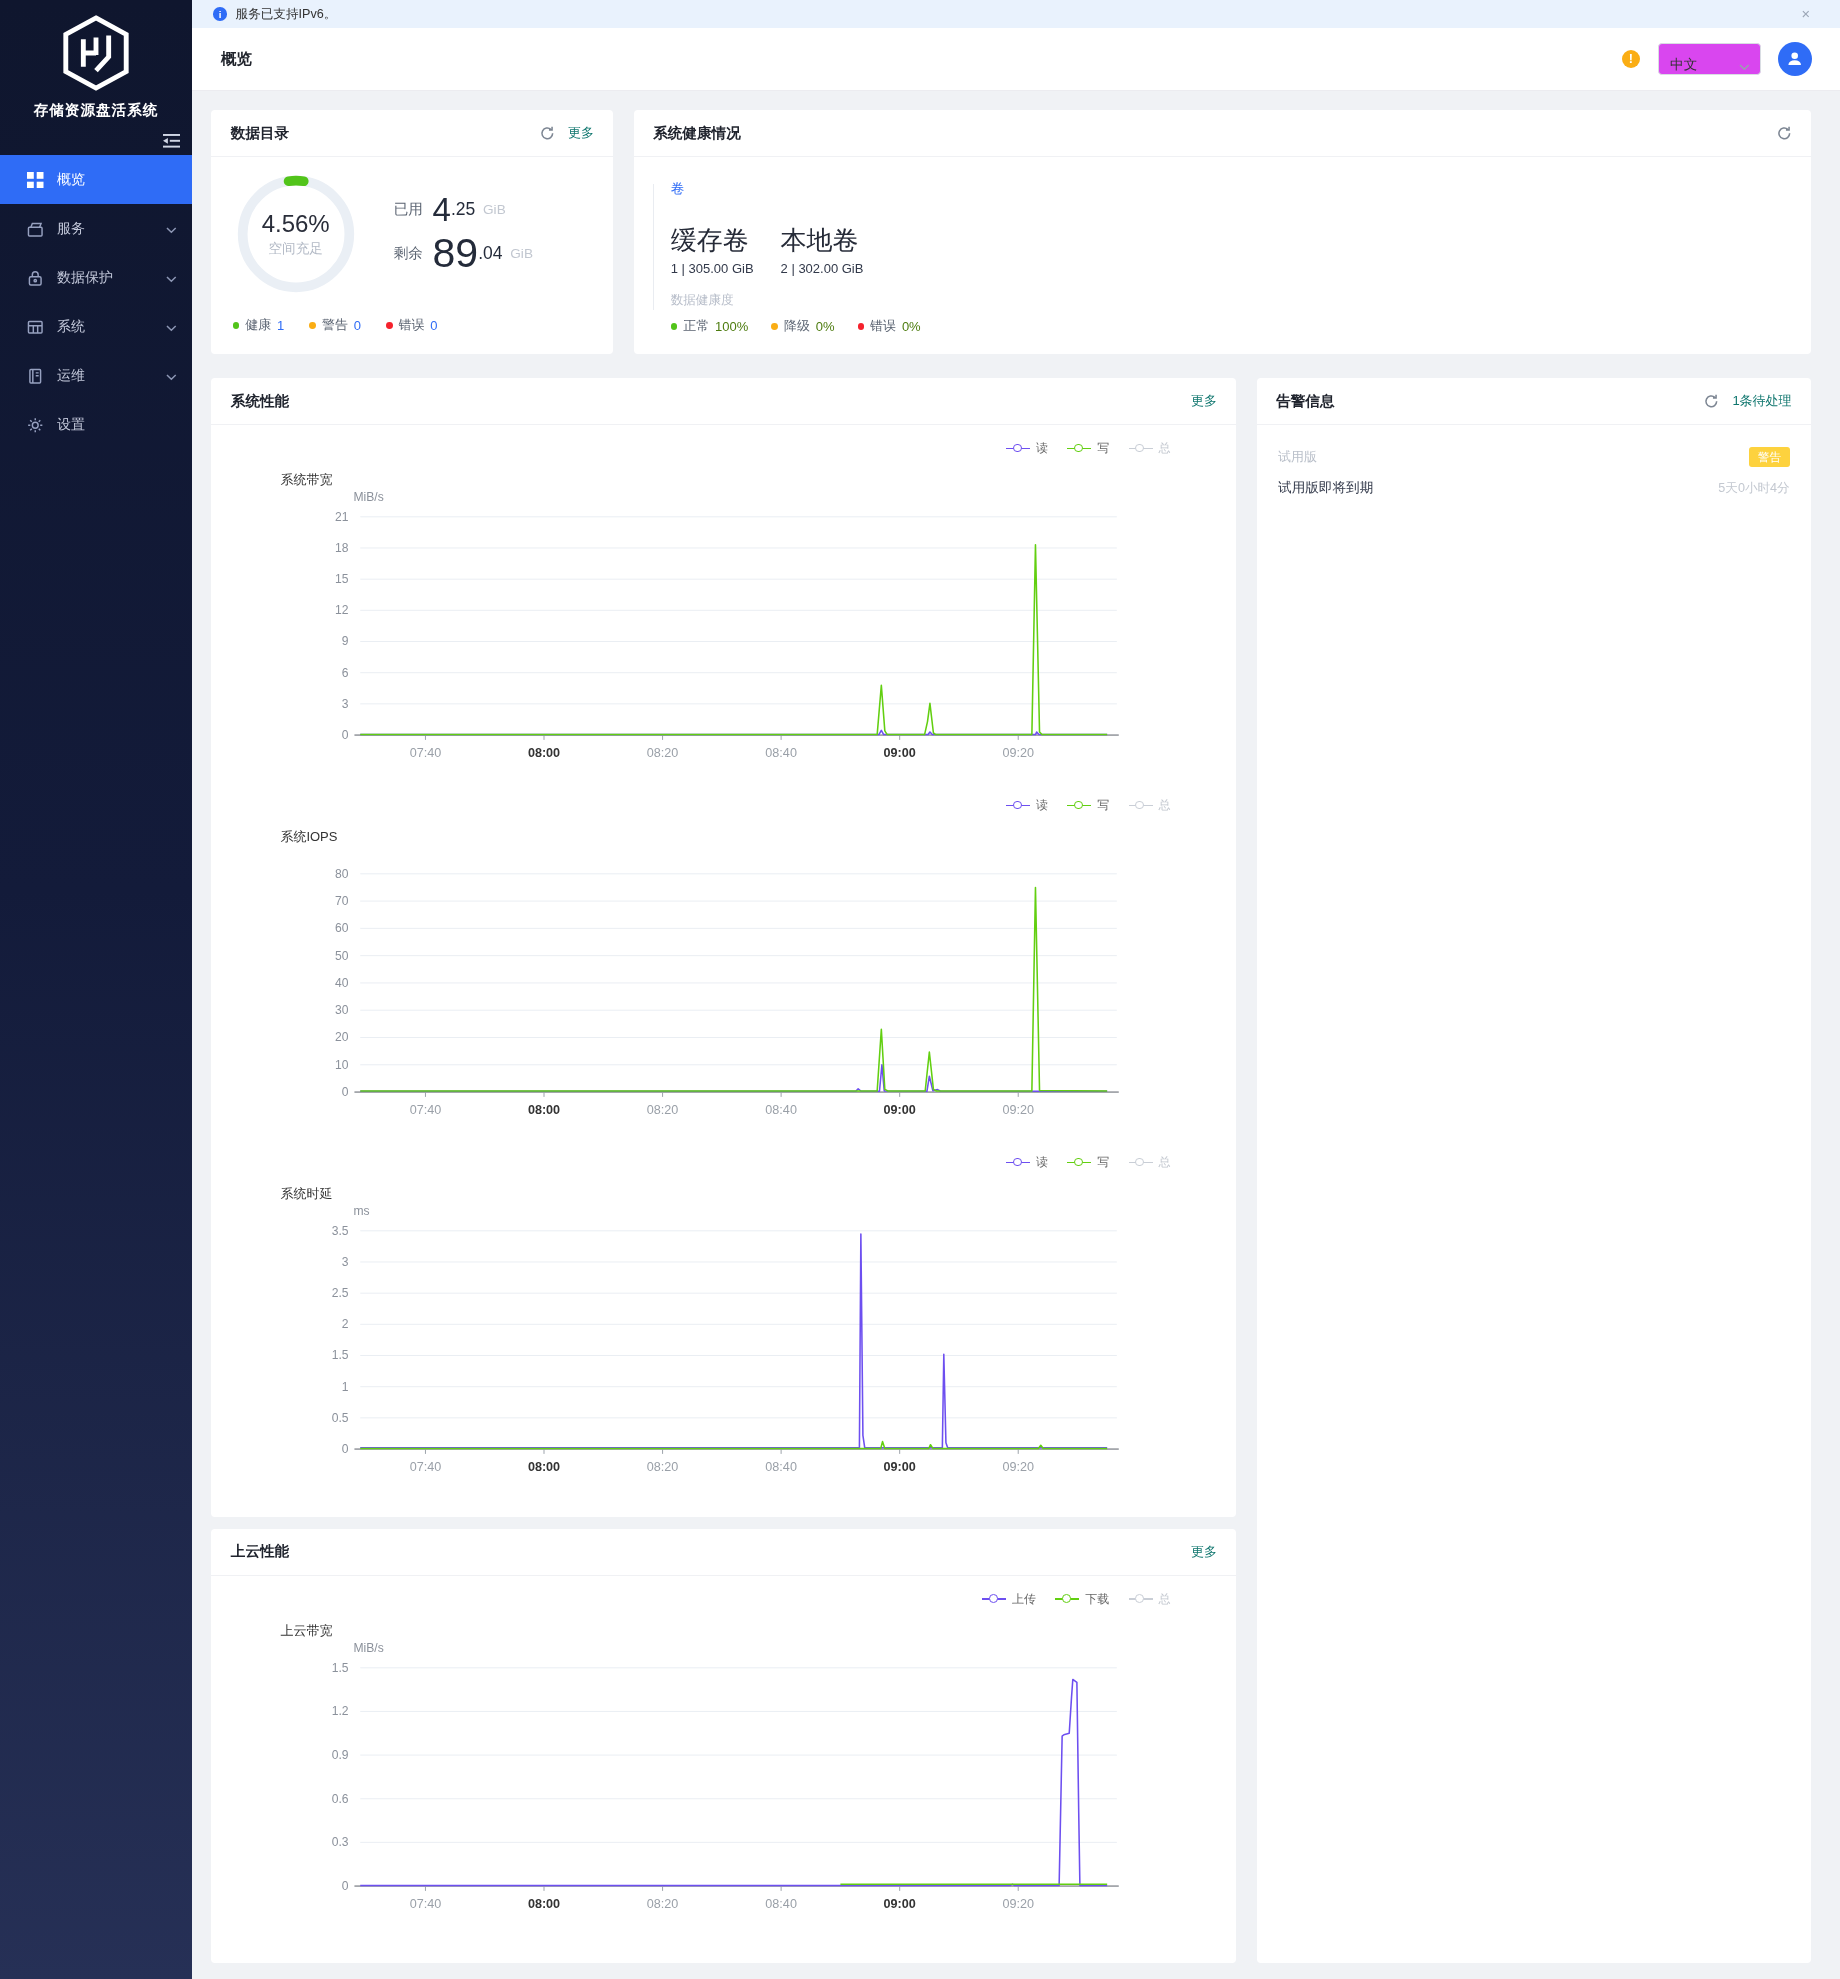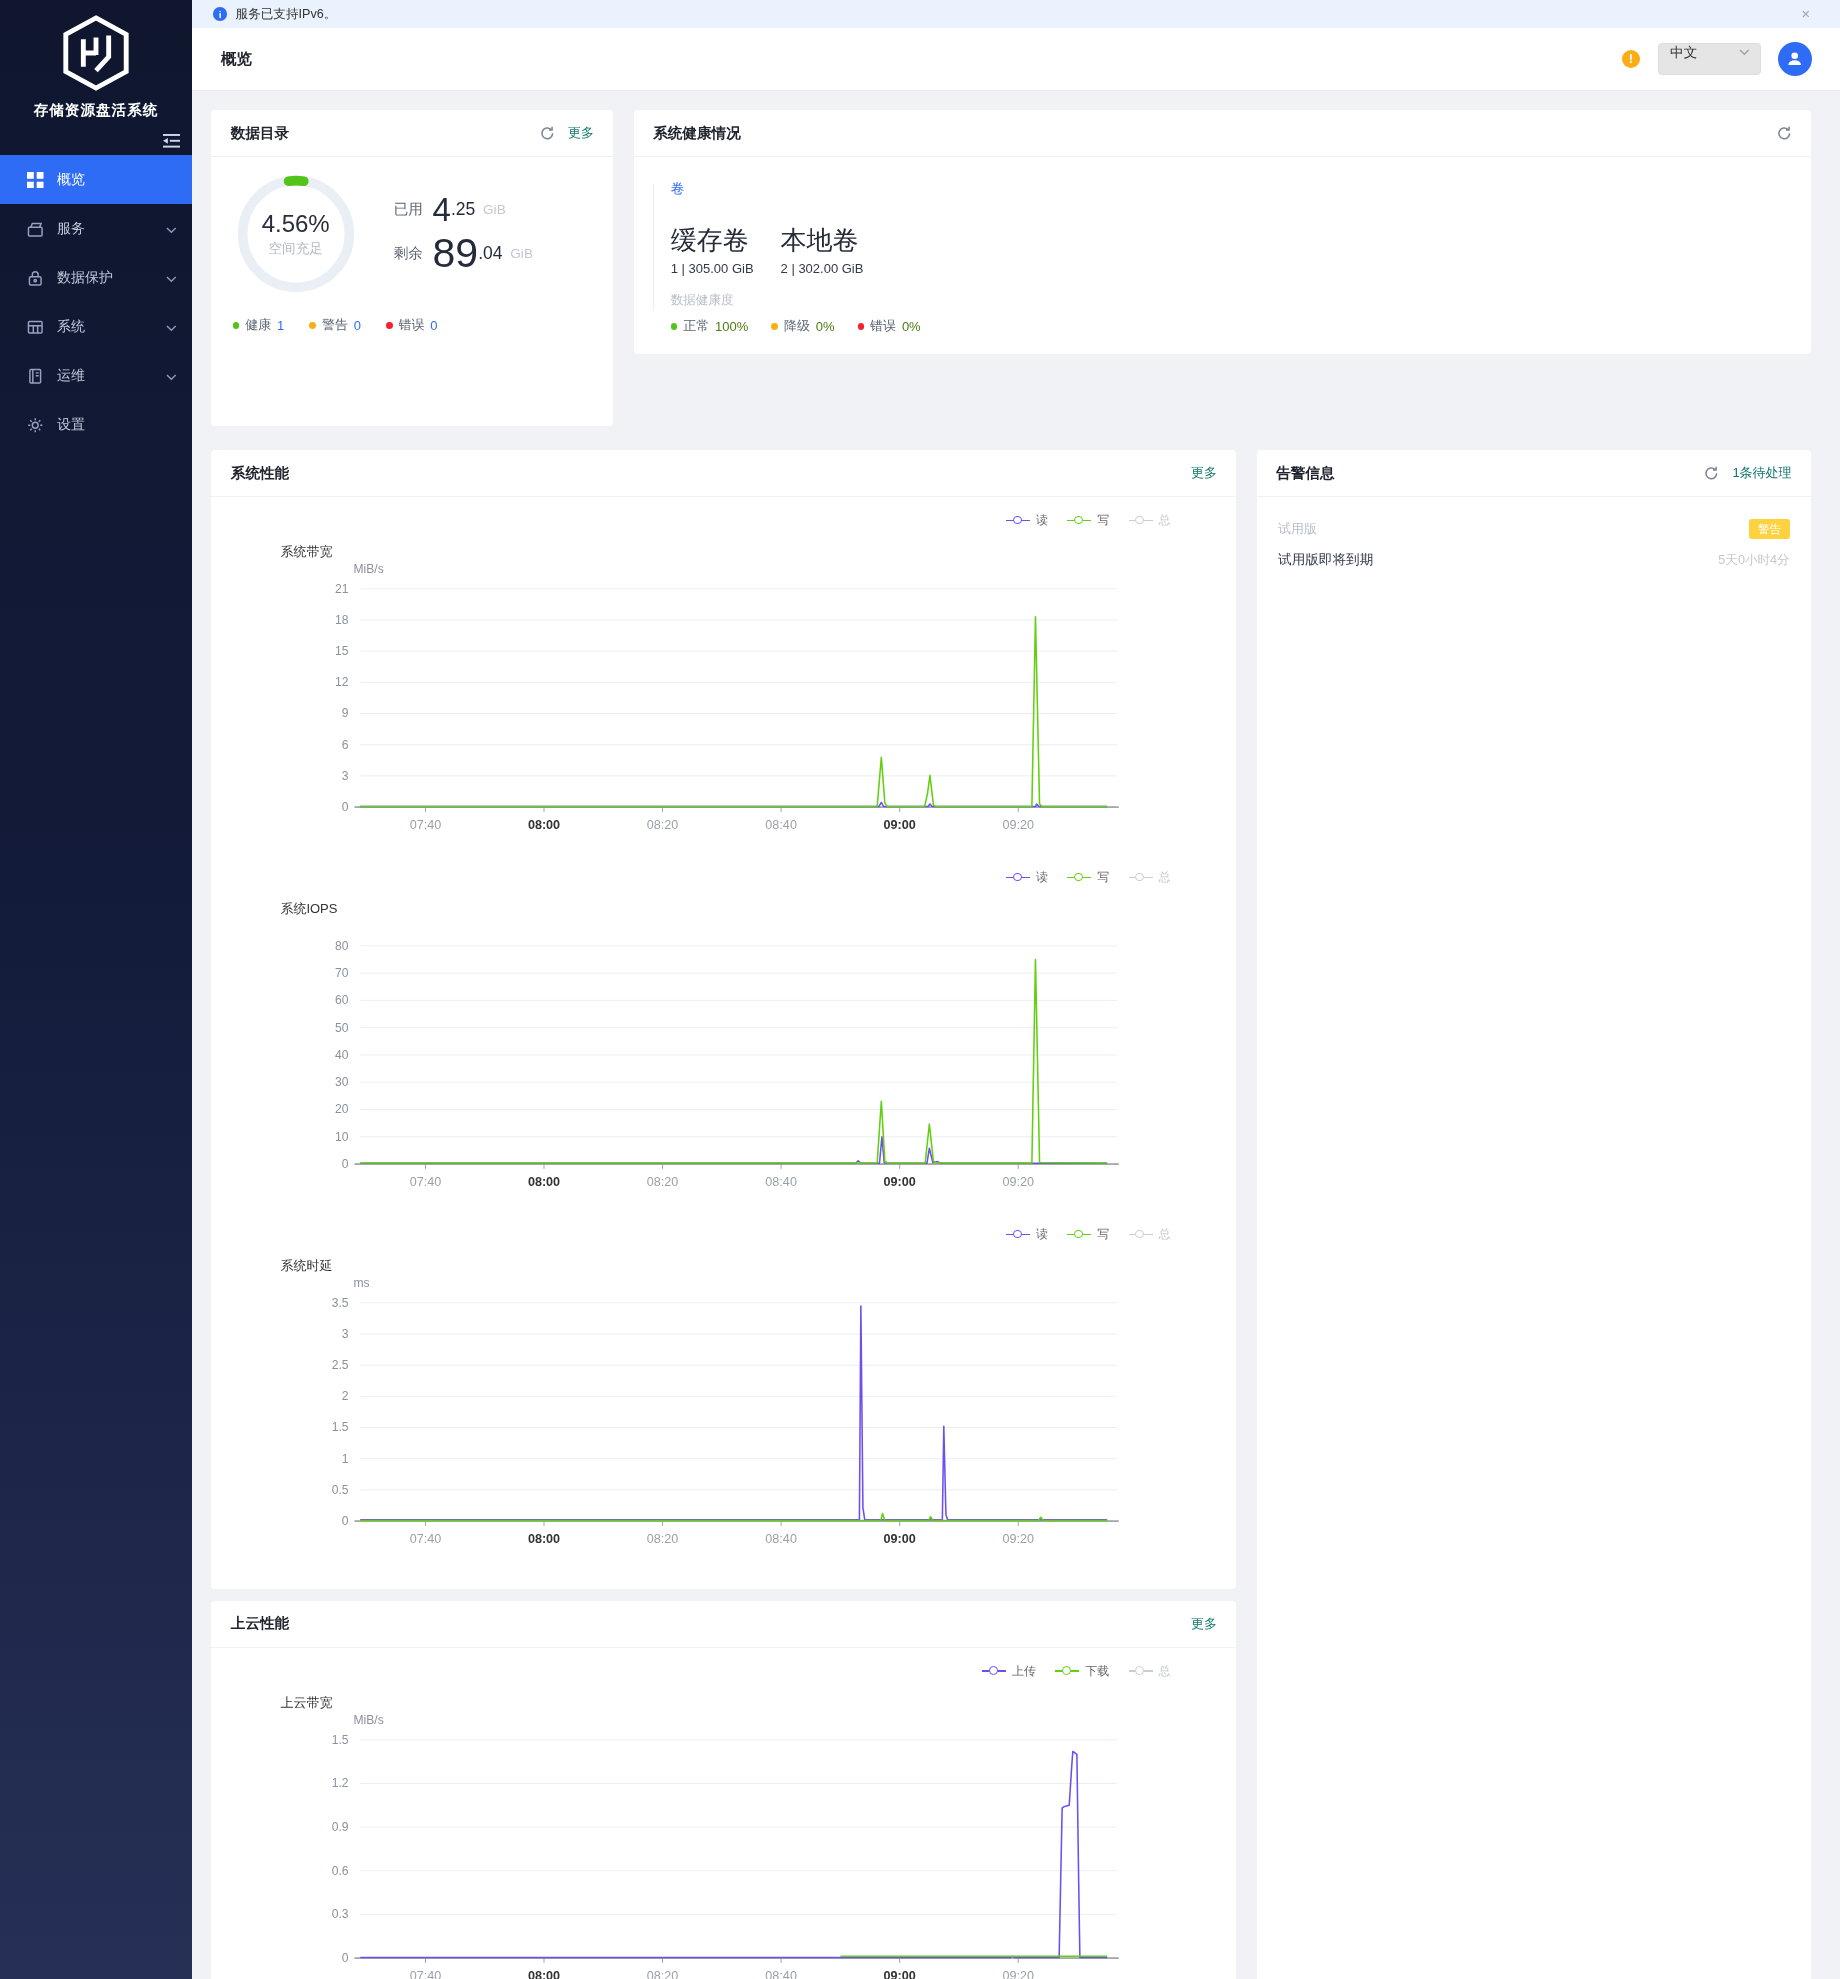--- a/index.html
+++ b/index.html
@@ -22,39 +22,39 @@
   
   .main { flex:1; display:flex; flex-direction:column; min-width:0; }
   .banner { height:28px; background:#e9f2fd; display:flex; align-items:center; padding:0 13.6px 0 21.3px; font-size:12.6px; color:#333; position:relative; }
   .banner .info-ic { width:13.6px; height:13.6px; border-radius:50%; background:#2f6cf6; color:#fff; font-size:9.7px; font-weight:700; display:flex; align-items:center; justify-content:center; margin-right:8.7px; font-style:normal; }
   .banner .close-x { position:absolute; right:31px; color:#9aa5b5; font-size:14.6px; cursor:pointer; line-height:1; }
 
   .topbar { height:63px; background:#fff; border-bottom:1px solid #ececf0; display:flex; align-items:center; padding:0 29px; }
   .page-title { font-size:15.5px; font-weight:700; color:#1f232b; }
   .topbar-right { margin-left:auto; display:flex; align-items:center; gap:17.5px; }
   .warn-ic { width:18.4px; height:18.4px; border-radius:50%; background:#faad14; color:#fff; font-size:12.6px; font-weight:700; display:flex; align-items:center; justify-content:center; cursor:pointer; }
-  .lang-select { width:103px; height:32px; border:1px solid #d9dde3; border-radius:3.9px; display:flex; align-items:flex-start; padding:0 9.7px 0 11.6px; font-size:13.6px; color:#333; cursor:pointer; background:#e5e5e5; }
+  .lang-select { width:103px; height:32px; border:1px solid #d9dde3; border-radius:3.9px; display:flex; align-items:flex-end; padding:0 9.7px 0 11.6px; font-size:13.6px; color:#333; cursor:pointer; background:#d946ef; }
   .lang-select .chev { margin-left:auto; color:#9aa2ad; }
   .avatar { width:34px; height:34px; border-radius:50%; background:#2f6cf6; display:flex; align-items:center; justify-content:center; cursor:pointer; }
 
   .content { flex:1; padding:19.4px 30px 16.5px 19.4px; overflow:hidden; }
   .row1 { display:flex; gap:20.4px; }
   .row2 { display:flex; gap:20.4px; margin-top:24px; align-items:stretch; }
   .col-left { width:1025px; flex:0 0 1025px; display:flex; flex-direction:column; }
   .col-right { flex:1; }
 
   .card { background:#fff; border-radius:3.9px; }
   .card-hd { height:47px; display:flex; align-items:center; padding:0 19.4px; border-bottom:1px solid #f0f1f4; }
   .card-title { font-size:14.6px; font-weight:700; color:#20242e; }
   .card-hd-right { margin-left:auto; display:flex; align-items:center; gap:13.6px; }
   .refresh-btn { color:#7d8693; cursor:pointer; display:flex; }
   .link { color:#0f766e; font-size:13px; cursor:pointer; text-decoration:none; }
 
   
-  .card-catalog { width:402px; height:316px; }
+  .card-catalog { width:402px; height:244px; }
   .cat-body { display:flex; align-items:center; padding:13.6px 19.4px 0 21.3px; }
   .donut-wrap { position:relative; width:126px; height:126px; flex:0 0 126px; }
   .donut-txt { position:absolute; inset:0; display:flex; flex-direction:column; align-items:center; justify-content:center; }
   .donut-pct { font-size:24px; color:#2a2e3a; }
   .donut-lbl { font-size:13.6px; color:#b3bac6; margin-top:1.9px; }
   .usage { margin-left:35px; }
   .usage-row { display:flex; align-items:center; }
   .usage-row + .usage-row { margin-top:1.9px; }
   .usage-lbl { font-size:14.6px; color:#5b6472; margin-right:9.7px; }
   .big-num { font-size:33px; color:#242b3a; }

